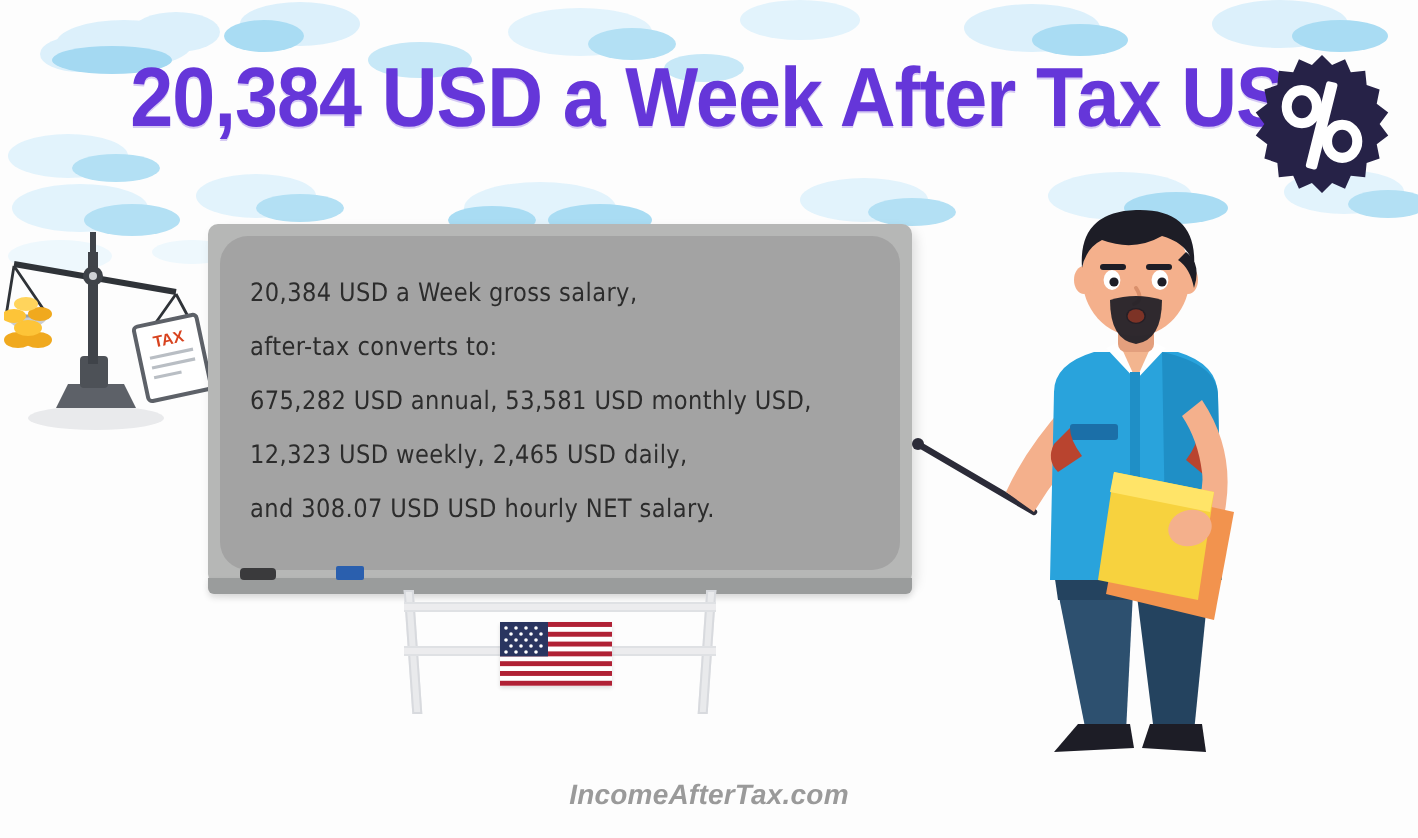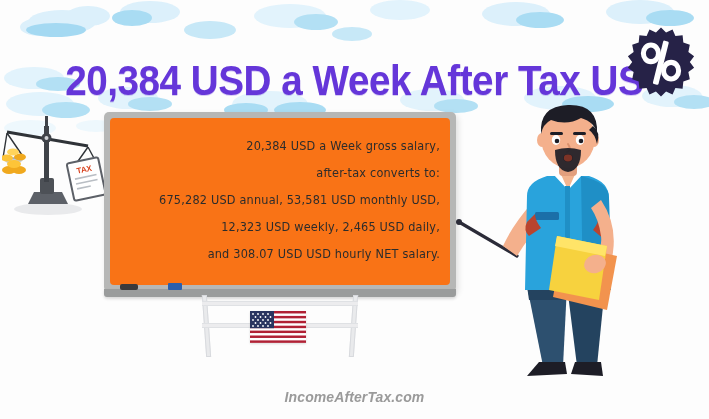--- a/index.html
+++ b/index.html
@@ -38,21 +38,20 @@
   
   .title-row {
     position: absolute;
     top: 18px;
     left: 0;
     width: 709px;
     height: 62px;
     display: flex;
     align-items: center;
     justify-content: center;
-    margin-top: 32px;
   }
   .main-title {
     font-family: "Liberation Sans Narrow", "Liberation Sans", sans-serif;
     font-weight: bold;
     font-size: 42px;
     line-height: 1;
     color: #6536d9;
     letter-spacing: -0.5px;
     transform: scaleX(0.92);
     transform-origin: center;
@@ -94,23 +93,22 @@
     background: #b6b7b6;
     border-radius: 5px;
     box-shadow: 2px 3px 6px rgba(0,0,0,0.13);
   }
   .whiteboard-surface {
     position: absolute;
     left: 6px;
     top: 6px;
     right: 6px;
     bottom: 7px;
-    background: #f97316;
-    border-radius: 4px;
-    text-align: right;
+    background: #a3a3a3;
+    border-radius: 14px;
   }
   .board-text {
     position: absolute;
     left: 15px;
     top: 15px;
     right: 10px;
     font-family: "DejaVu Sans", sans-serif;
     font-size: 11.3px;
     line-height: 27px;
     color: #2c2c2c;

